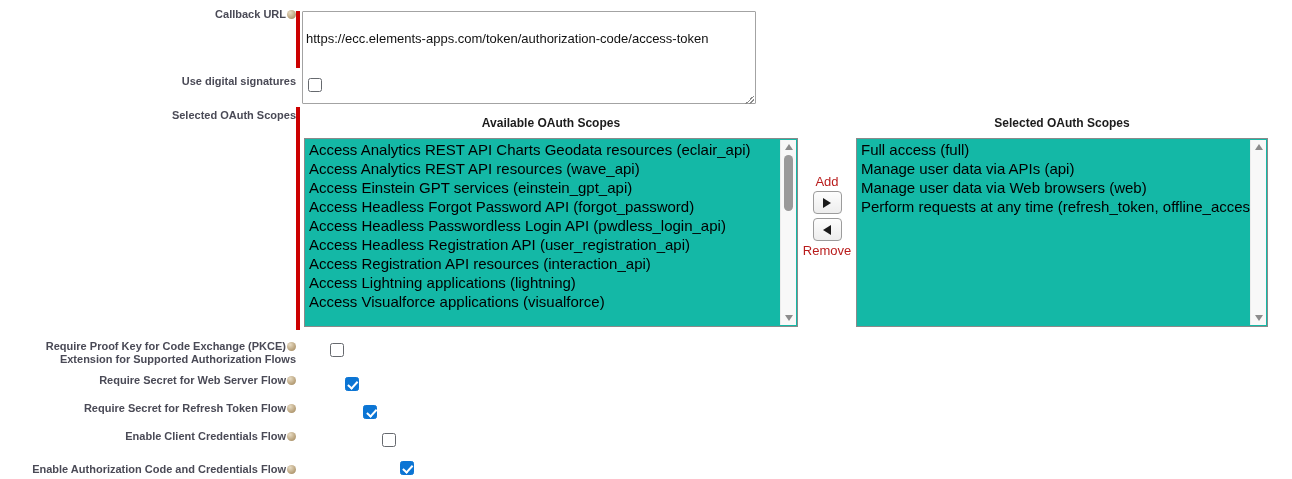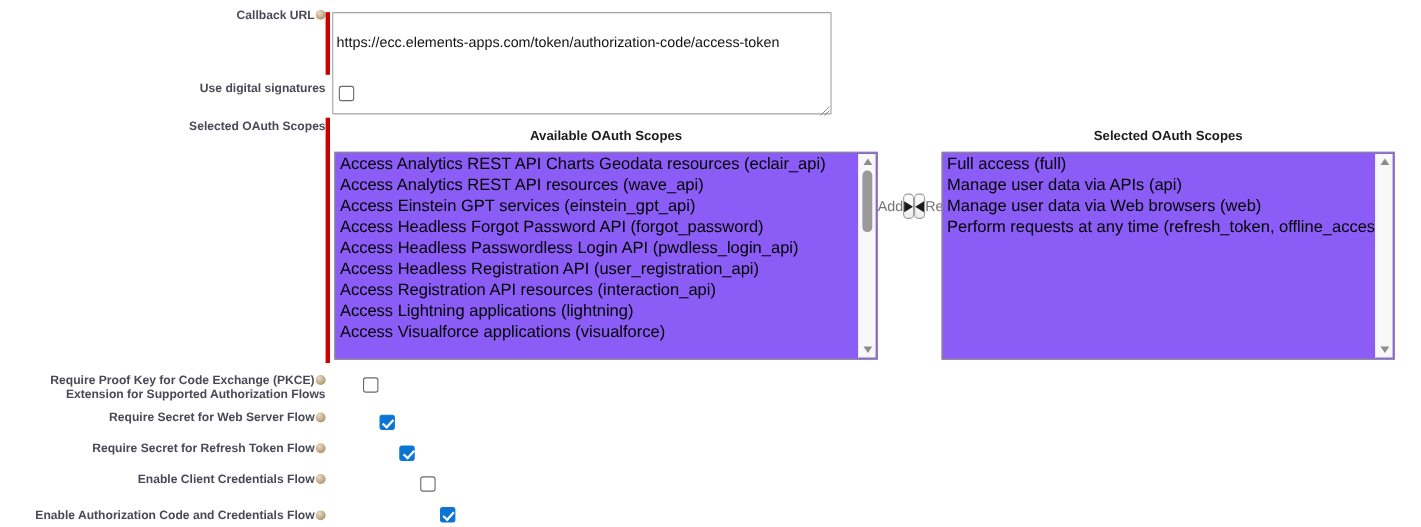--- a/index.html
+++ b/index.html
@@ -47,21 +47,21 @@
   .cbx.checked::after{
     content:"";position:absolute;left:4.2px;top:1.2px;width:3.5px;height:7.5px;
     border:solid #fff;border-width:0 2px 2px 0;transform:rotate(42deg);
   }
   
   .dual{left:304px;top:114px;display:flex;align-items:flex-start;}
   .col-head{
     text-align:center;font-size:12px;font-weight:bold;color:#1c1c1c;height:24px;line-height:18px;
   }
   .listbox{
-    position:relative;border:1px solid #8a8a8a;background:#8b5cf6;height:189px;
+    position:relative;border:1px solid #8a8a8a;background:#14b8a6;height:189px;
     box-sizing:border-box;overflow:hidden;
   }
   .listbox .opts{padding:1px 0 0 0;}
   .opt{
     font-size:15px;line-height:19px;color:#000;padding-left:4px;
     white-space:nowrap;overflow:hidden;
   }
   .sbar{
     position:absolute;top:1px;bottom:1px;right:1px;width:15px;
     background:#f8f8f8;border-left:1px solid #ececec;
@@ -71,22 +71,22 @@
   .sb-up::after,.sb-down::after{
     content:"";position:absolute;left:3.5px;
     border-left:4px solid transparent;border-right:4px solid transparent;
   }
   .sb-up::after{top:4px;border-bottom:6px solid #8c8c8c;}
   .sb-down::after{bottom:4px;border-top:6px solid #8c8c8c;}
   .sb-thumb{
     position:absolute;left:3px;width:9px;border-radius:5px;background:#9a9a9a;
   }
   .mid{
-    width:58px;display:flex;flex-direction:row;align-items:center;
-    padding-top:60px;font-size:13px;color:#737373;
+    width:58px;display:flex;flex-direction:column;align-items:center;
+    padding-top:60px;font-size:13px;color:#b91c1c;
   }
   .arrow-btn{
     width:27px;height:21px;margin:2px 0;border:1px solid #9c9c9c;border-radius:4px;
     background:linear-gradient(#fdfdfd,#ededed);
     display:flex;align-items:center;justify-content:center;cursor:default;
   }
   .tri-r{width:0;height:0;border-top:5px solid transparent;border-bottom:5px solid transparent;border-left:8px solid #1a1a1a;}
   .tri-l{width:0;height:0;border-top:5px solid transparent;border-bottom:5px solid transparent;border-right:8px solid #1a1a1a;}
   .mid .txt{line-height:15px;}
 </style>

